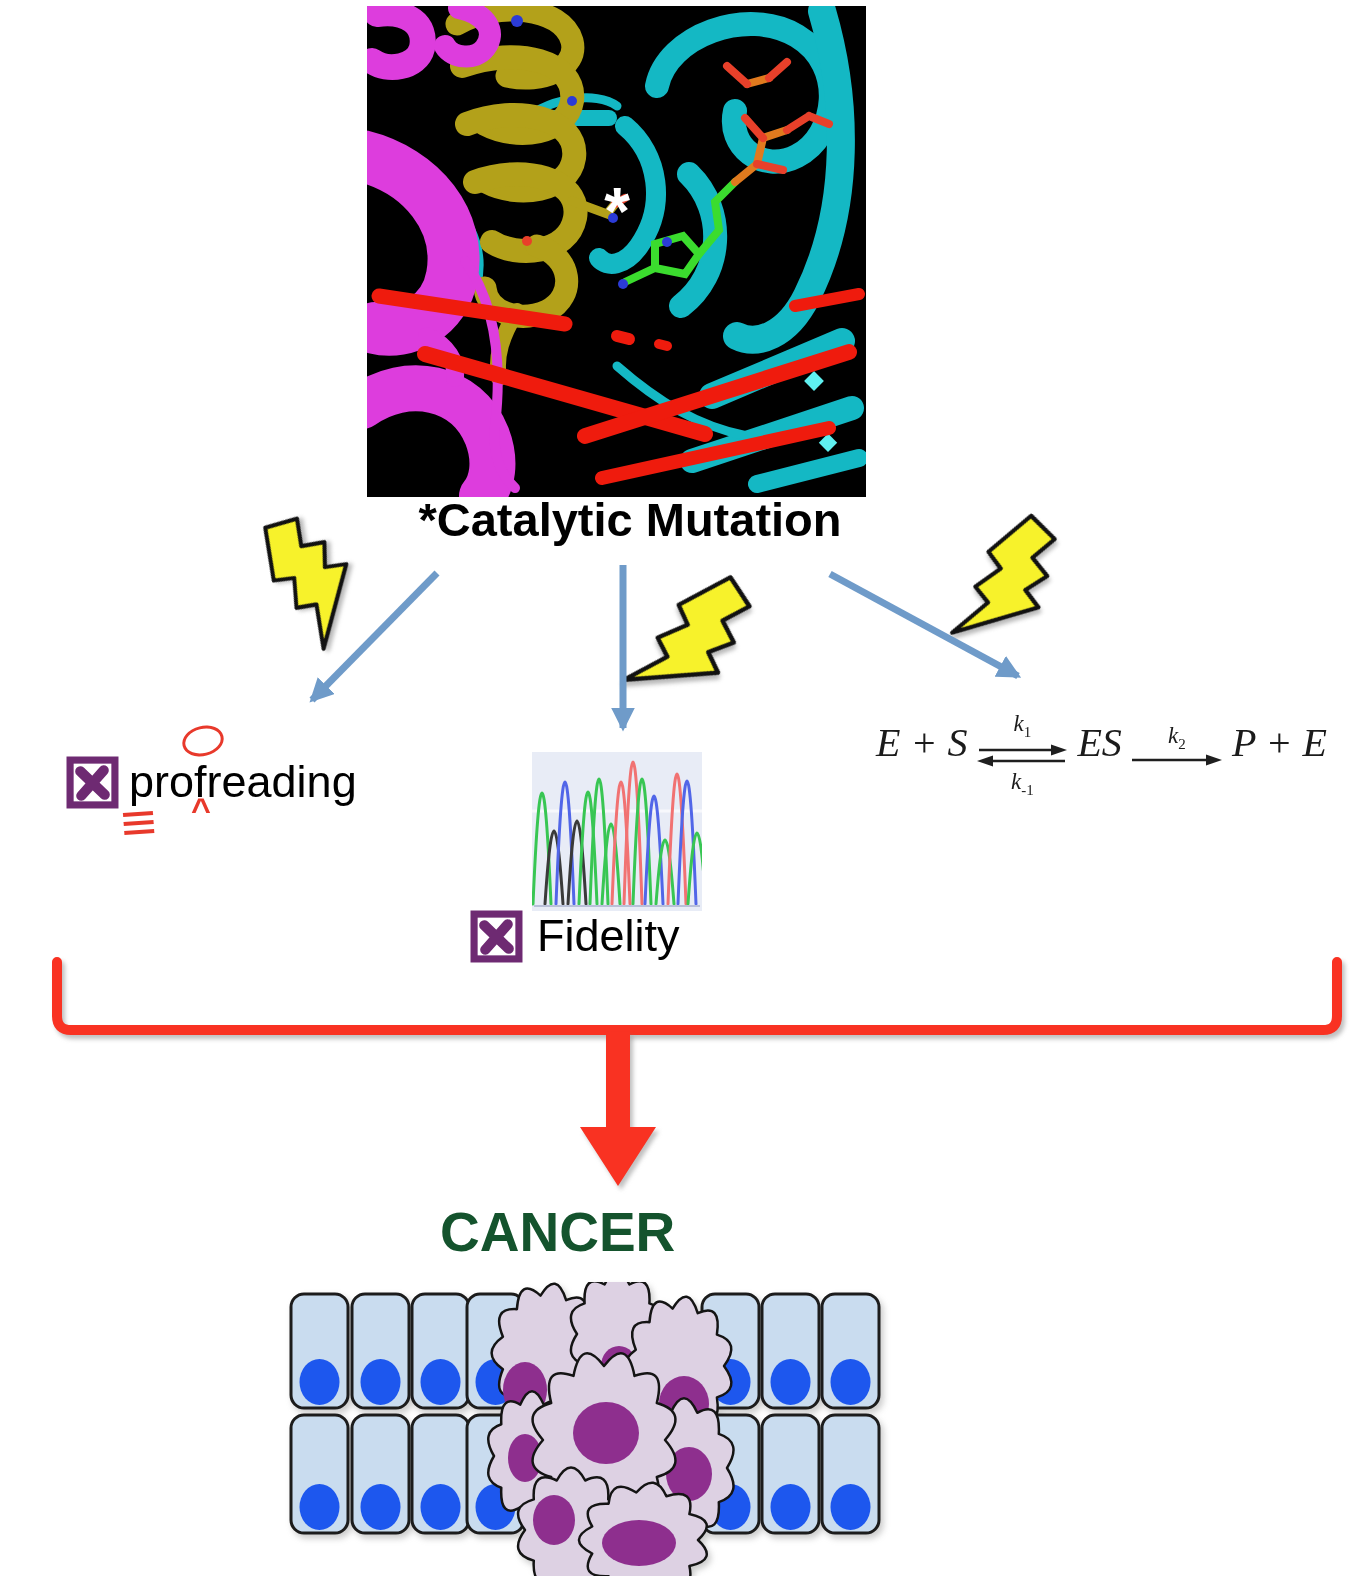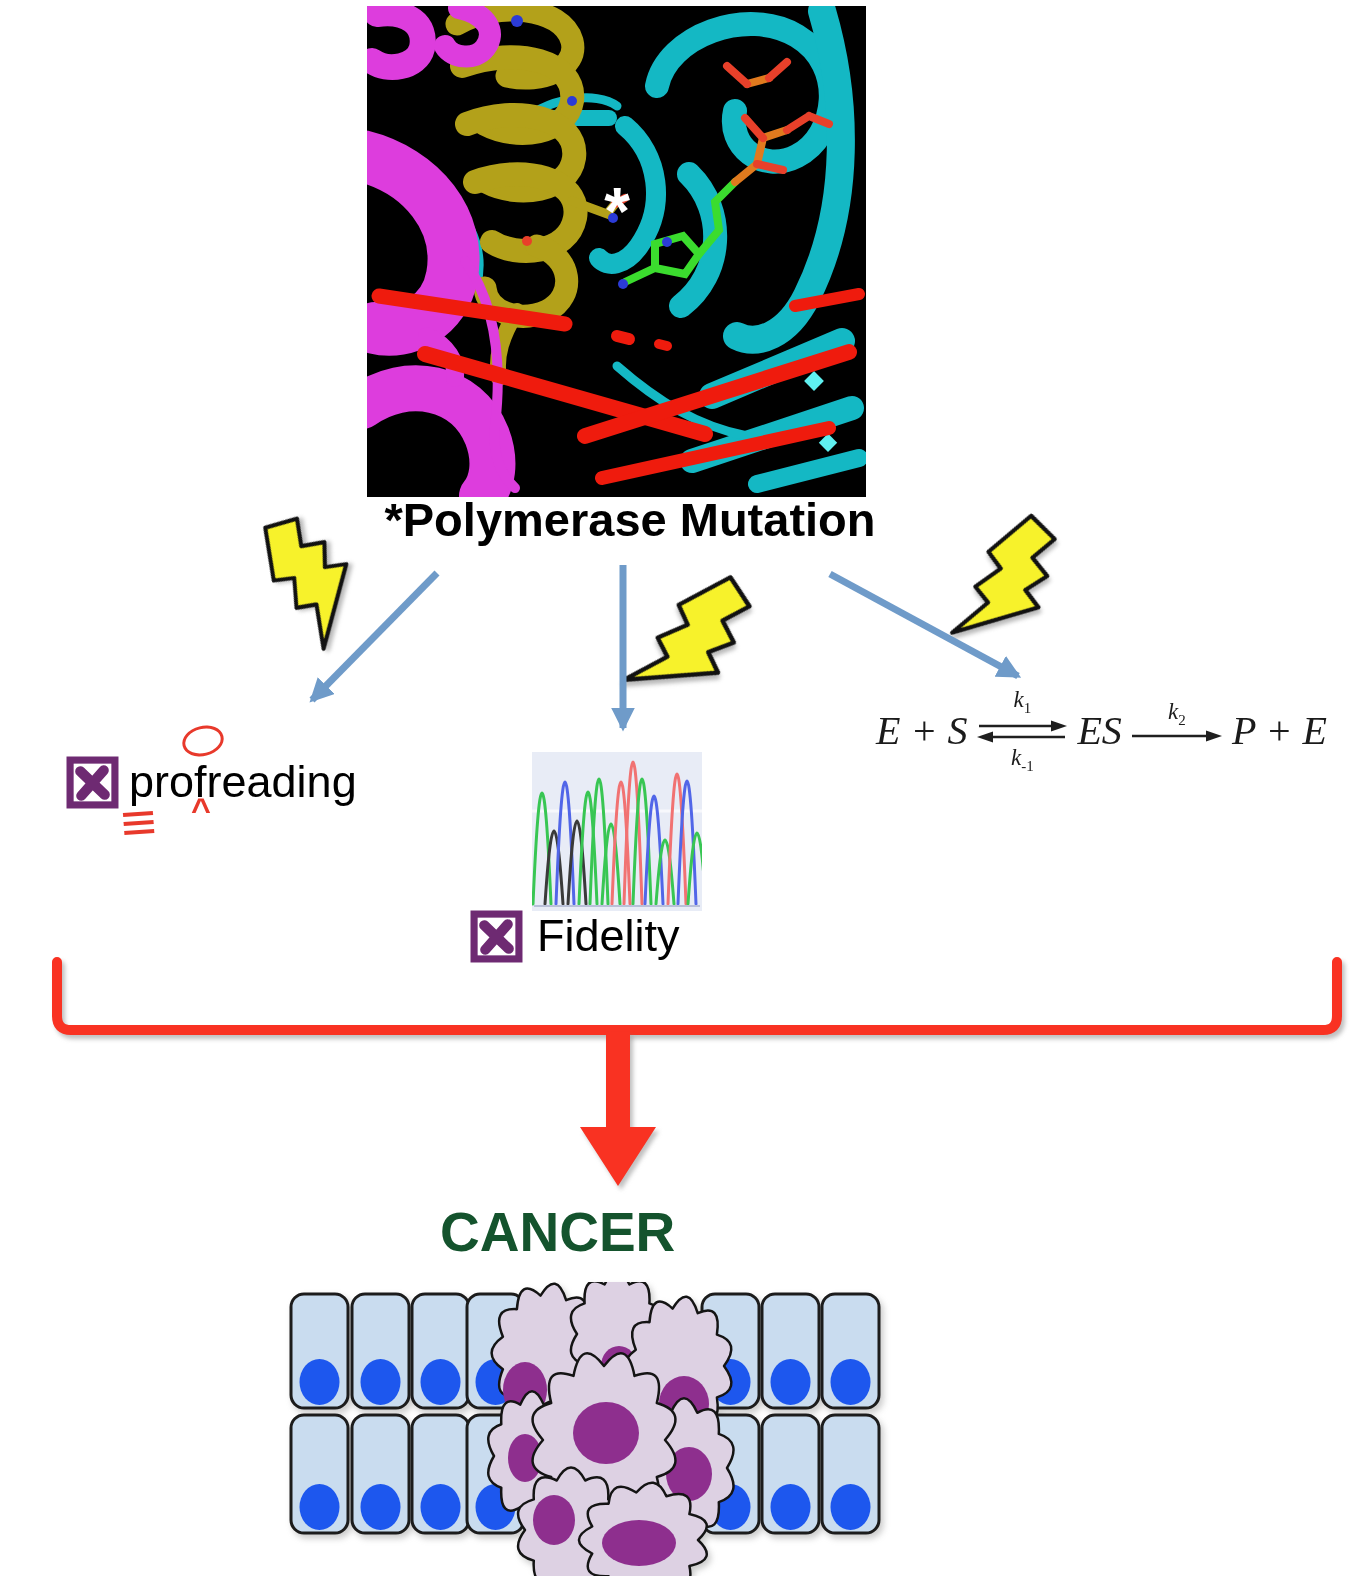--- a/index.html
+++ b/index.html
@@ -33,21 +33,21 @@
          font-size:34px;font-weight:bold;line-height:1;}
   .lines3{position:absolute;left:-6px;top:56px;width:30px;height:4px;
           background:var(--edit-mark-red);transform:rotate(-4deg);
           box-shadow:0 9px 0 var(--edit-mark-red),0 18px 0 var(--edit-mark-red);}
 
   #chromatogram{position:absolute;left:532px;top:752px;}
 
   .equation{position:absolute;left:876px;top:688px;display:flex;align-items:center;
             gap:10px;color:#1b1b1b;}
   .eqt{font-family:"Liberation Serif",serif;font-size:40px;white-space:nowrap;font-style:italic;}
-  .eqcol{display:flex;flex-direction:column;align-items:center;gap:2px;}
+  .eqcol{display:flex;flex-direction:column;align-items:center;gap:2px;margin-top:24px;}
   .eqcol.k2col{transform:translateY(-9px);}
   .klabel{font-family:"Liberation Serif",serif;font-size:23px;font-style:italic;line-height:1;color:#1b1b1b;}
   .klabel sub{font-size:15px;font-style:normal;}
   .eqhead{fill:#1f1f1f;}
   .eqline{stroke:#1f1f1f;stroke-width:2.5;}
 
   .cancer{position:absolute;left:440px;top:1200px;width:330px;
           font-size:55px;font-weight:900;color:#14532d;letter-spacing:0px;}
 
   #cells{position:absolute;left:285px;top:1282px;
@@ -116,21 +116,21 @@
       <path d="M368 176 L390 158 L396 132 M396 132 L420 124" stroke="#e07a1e"></path>
       <path d="M390 158 L416 164 M420 124 L442 110 M396 132 L378 112 M442 110 L462 118" stroke="#e8402a"></path>
       <path d="M380 78 L402 72" stroke="#e07a1e"></path>
       <path d="M360 60 L380 78 M402 72 L420 56" stroke="#e8402a"></path>
       <circle cx="256" cy="278" r="5" fill="#2b3bd6" stroke="none"></circle>
       <circle cx="300" cy="236" r="5" fill="#2b3bd6" stroke="none"></circle>
     </g>
     <text x="250" y="228" text-anchor="middle" font-size="66" fill="#ffffff">*</text>
   </svg>
 
-  <div class="title">*Polymerase Mutation</div>
+  <div class="title">*Catalytic Mutation</div>
 
   <svg class="overlay" width="1372" height="1576" viewBox="0 0 1372 1576">
     <defs>
       <marker id="mblue" viewBox="0 0 10 10" refX="8.5" refY="5" markerWidth="3.4" markerHeight="3.4" orient="auto">
         <path d="M0 0 L10 5 L0 10 Z"></path>
       </marker>
     </defs>
     <path class="bolt" transform="translate(240,540) rotate(-30)" d="M28 2 L60 10 L50 36 L72 44 L60 66 L80 74 L18 136 L34 94 L15 87 L28 60 L9 52 Z"></path>
     <path class="bolt" transform="translate(710,556) rotate(42) scale(1.05,1.1)" d="M28 2 L60 10 L50 36 L72 44 L60 66 L80 74 L18 136 L34 94 L15 87 L28 60 L9 52 Z"></path>
     <path class="bolt" transform="translate(1008,500) rotate(30) scale(1,1.05)" d="M28 2 L60 10 L50 36 L72 44 L60 66 L80 74 L18 136 L34 94 L15 87 L28 60 L9 52 Z"></path>

